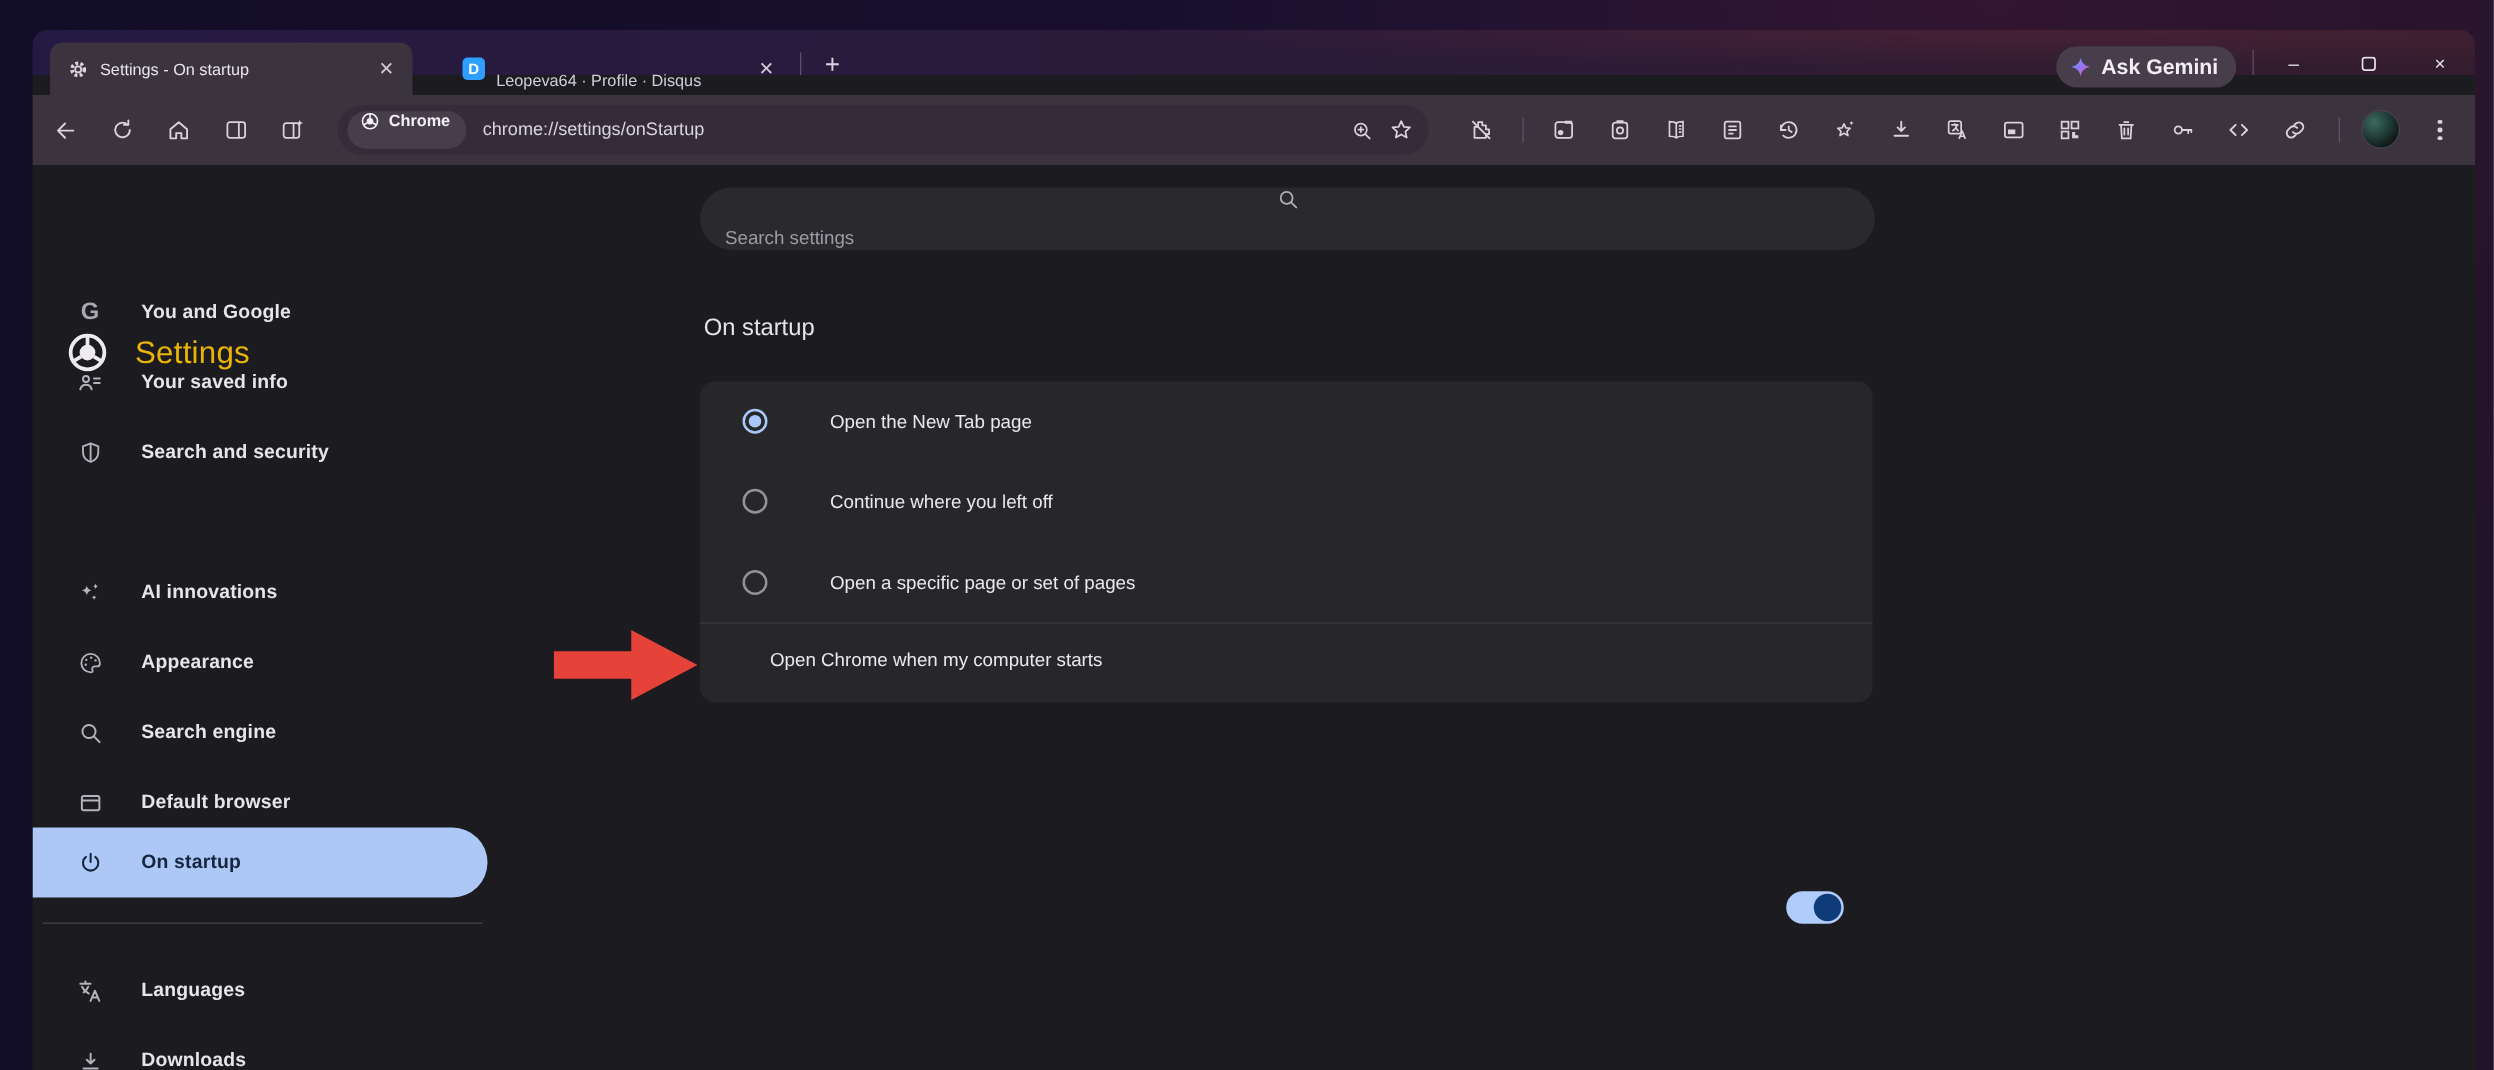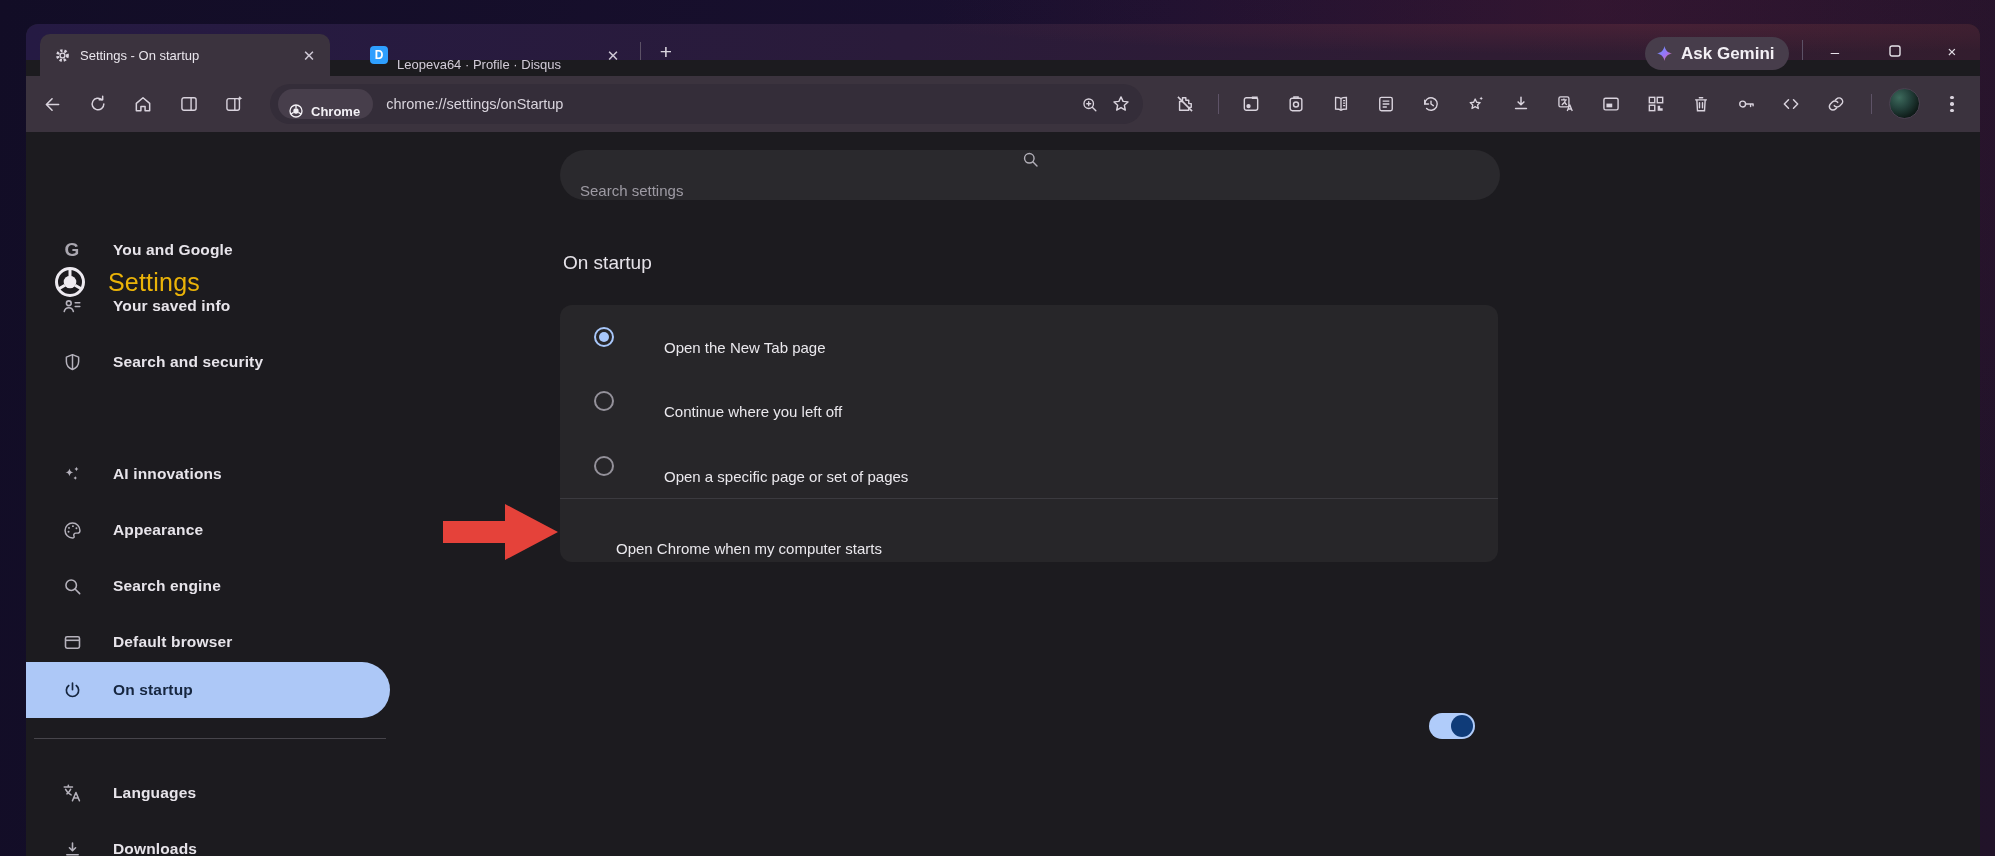--- a/index.html
+++ b/index.html
@@ -48,21 +48,21 @@
   .win-btn { position:absolute; top:10px; width:42px; height:34px; display:flex; align-items:center; justify-content:center;
              color:#e6e2e9; font-size:15px; }
   
   #toolbar { position:absolute; left:0; top:52px; width:100%; height:56px; background:#3b333e; }
   .tool-icon { position:absolute; top:10px; width:36px; height:36px; border-radius:50%;
                display:flex; align-items:center; justify-content:center; color:#d9d3dd; }
   .tool-divider { position:absolute; top:18px; width:1px; height:20px; background:#5e5367; }
   #addressbar { position:absolute; left:244px; top:8px; width:873px; height:40px; border-radius:20px;
                 background:#342d39; display:flex; align-items:center; }
   .site-chip { margin-left:8px; height:30px; border-radius:15px; background:#473e4b;
-               display:flex; align-items:flex-end; gap:7px; padding:0 13px 0 10px; }
+               display:flex; align-items:flex-start; gap:7px; padding:0 13px 0 10px; }
   .site-chip span { color:#f3f0f5; font-size:13px; font-weight:700; }
   .url-text { margin-left:13px; color:#d9d4dd; font-size:14.5px; flex:1; }
   .bar-icon { width:32px; height:32px; display:flex; align-items:center; justify-content:center; color:#d9d3dd; flex:none; }
   .avatar { position:absolute; left:1863px; top:12px; width:31px; height:31px; border-radius:50%;
             background:radial-gradient(circle at 32% 30%, #3d6a5c 0%, #24423c 38%, #101d1a 72%, #0a100f 100%);
             border:1px solid #4a4150; }
   .kebab { position:absolute; left:1908px; top:10px; width:36px; height:36px; display:flex; flex-direction:column;
            align-items:center; justify-content:center; gap:3px; }
   .kebab i { width:3.5px; height:3.5px; border-radius:50%; background:#d9d3dd; }
   
@@ -83,21 +83,21 @@
                        font-family:"Liberation Sans",sans-serif; width:100%; }
   #search-pill input::placeholder { color:#9e9ba4; opacity:1; }
   #section-heading { position:absolute; left:537px; top:228px; color:#e6e3e9; font-size:19px; font-weight:400; }
   
   #startup-card { position:absolute; left:534px; top:281px; width:938px; height:257px; border-radius:12px; background:#272629; }
   .option-row { position:absolute; left:0; width:100%; height:56px; display:flex; align-items:center; }
   .radio { position:absolute; left:34px; width:20px; height:20px; border-radius:50%; border:2px solid #94919a; }
   .radio.checked { border-color:#a8c7fa; }
   .radio.checked::after { content:""; position:absolute; left:3px; top:3px; width:10px; height:10px;
                           border-radius:50%; background:#a8c7fa; }
-  .option-label { position:absolute; left:104px; color:#eae8ed; font-size:15px;margin-top:20px; }
+  .option-label { position:absolute; left:104px; color:#eae8ed; font-size:15px; }
   #card-divider { position:absolute; left:0; top:193px; width:100%; height:1px; background:#3b3a3f; }
   #toggle-row { position:absolute; left:0; top:194px; width:100%; height:63px; }
   #toggle-row .option-label { left:56px; top:21px; }
   .toggle { position:absolute; left:869px; top:214px; width:46px; height:26px; border-radius:13px; background:#b0ccfa; }
   .toggle .knob { position:absolute; right:2px; top:2px; width:22px; height:22px; border-radius:50%; background:#0f3b78; }
   
   #red-arrow { position:absolute; left:417px; top:480px; }
   svg.ic { display:block; }
 </style>
 </head>

